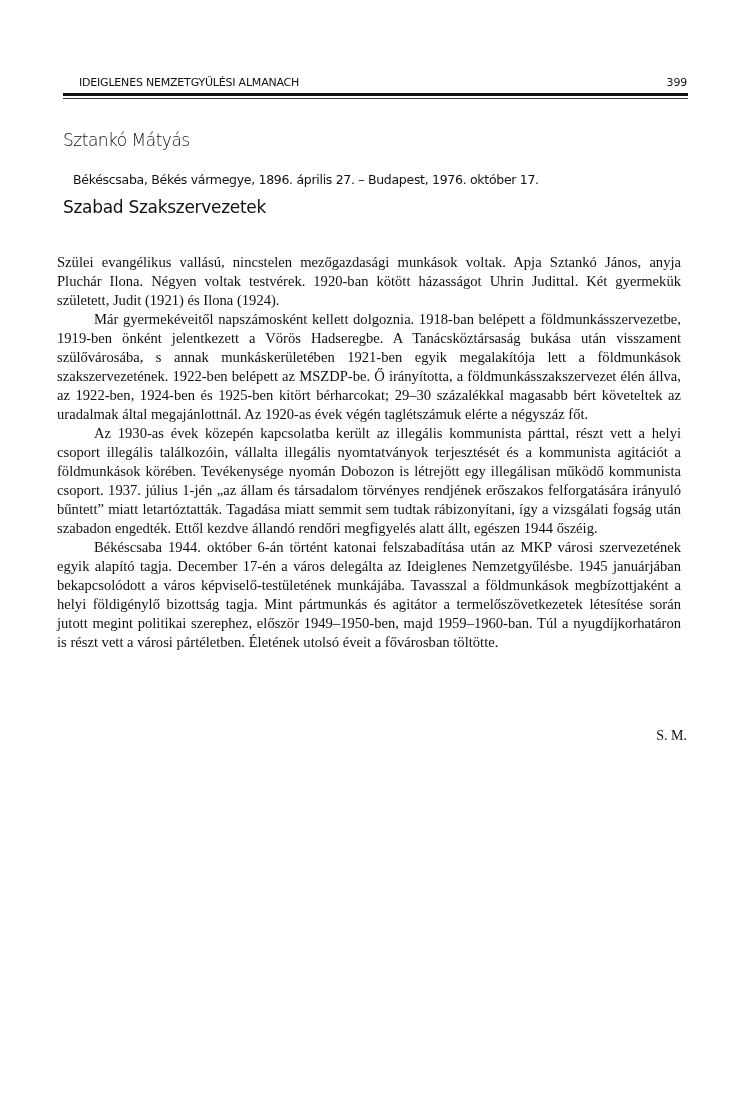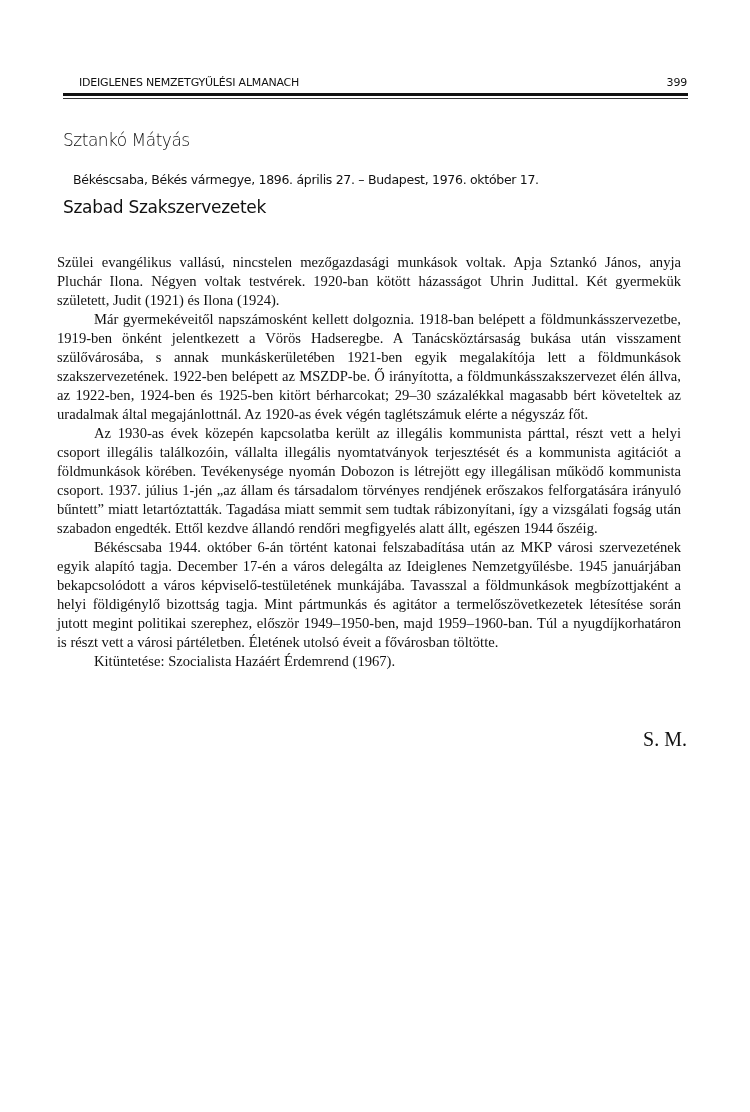--- a/index.html
+++ b/index.html
@@ -26,21 +26,21 @@
   }
   .body-text {
     position:absolute; left:57px; top:253px; width:624px;
     font-family:"Liberation Serif", serif; font-size:14.6px; line-height:19px;
     text-align:justify; hyphens:manual;
   }
   .body-text p { margin:0; text-indent:37px; }
   .body-text p.first { text-indent:0; }
   .signature {
     position:absolute; right:63px; top:728px;
-    font-family:"Liberation Serif", serif; font-size:20px;
+    font-family:"Liberation Serif", serif; font-size:14px;
   }
 </style>
 </head>
 <body>
 
 <div class="running-head">
   <span class="left">IDEIGLENES NEMZETGYŰLÉSI ALMANACH</span>
   <span class="right">399</span>
 </div>
 <div class="rule-thick"></div>
@@ -48,16 +48,15 @@
 
 <div class="title">Sztankó Mátyás</div>
 <div class="meta1">Békéscsaba, Békés vármegye, 1896. április 27. – Budapest, 1976. október 17.</div>
 <div class="meta2">Szabad Szakszervezetek</div>
 
 <div class="body-text">
   <p class="first">Szülei evangélikus vallású, nincstelen mezőgazdasági munkások voltak. Apja Sztankó János, anyja Pluchár Ilona. Négyen voltak testvérek. 1920-ban kötött házasságot Uhrin Judittal. Két gyermekük született, Judit (1921) és Ilona (1924).</p>
   <p>Már gyermekéveitől napszámosként kellett dolgoznia. 1918-ban belépett a földmunkás­szervezetbe, 1919-ben önként jelentkezett a Vörös Hadseregbe. A Tanácsköztársaság bukása után visszament szülővárosába, s annak munkáskerületében 1921-ben egyik megalakítója lett a földmunkások szakszervezetének. 1922-ben belépett az MSZDP-be. Ő irányította, a földmunkás­szakszervezet élén állva, az 1922-ben, 1924-ben és 1925-ben kitört bérharcokat; 29–30 százalék­kal magasabb bért követeltek az uradalmak által megajánlottnál. Az 1920-as évek végén taglét­számuk elérte a négyszáz főt.</p>
   <p>Az 1930-as évek közepén kapcsolatba került az illegális kommunista párttal, részt vett a he­lyi csoport illegális találkozóin, vállalta illegális nyomtatványok terjesztését és a kommunista agitációt a földmunkások körében. Tevékenysége nyomán Dobozon is létrejött egy illegálisan működő kommunista csoport. 1937. július 1-jén „az állam és társadalom törvényes rendjének erőszakos felforgatására irányuló bűntett” miatt letartóztatták. Tagadása miatt semmit sem tudtak rábizonyítani, így a vizsgálati fogság után szabadon engedték. Ettől kezdve állandó rendőri meg­figyelés alatt állt, egészen 1944 őszéig.</p>
   <p>Békéscsaba 1944. október 6-án történt katonai felszabadítása után az MKP városi szerveze­tének egyik alapító tagja. December 17-én a város delegálta az Ideiglenes Nemzetgyűlésbe. 1945 januárjában bekapcsolódott a város képviselő-testületének munkájába. Tavasszal a földmunká­sok megbízottjaként a helyi földigénylő bizottság tagja. Mint pártmunkás és agitátor a termelő­szövetkezetek létesítése során jutott megint politikai szerephez, először 1949–1950-ben, majd 1959–1960-ban. Túl a nyugdíjkorhatáron is részt vett a városi pártéletben. Életének utolsó éveit a fővárosban töltötte.</p>
-  <p>Kitüntetése: Szocialista Hazáért Érdemrend (1967).</p>
 </div>
 
 <div class="signature">S. M.</div>
 
 </body></html>

